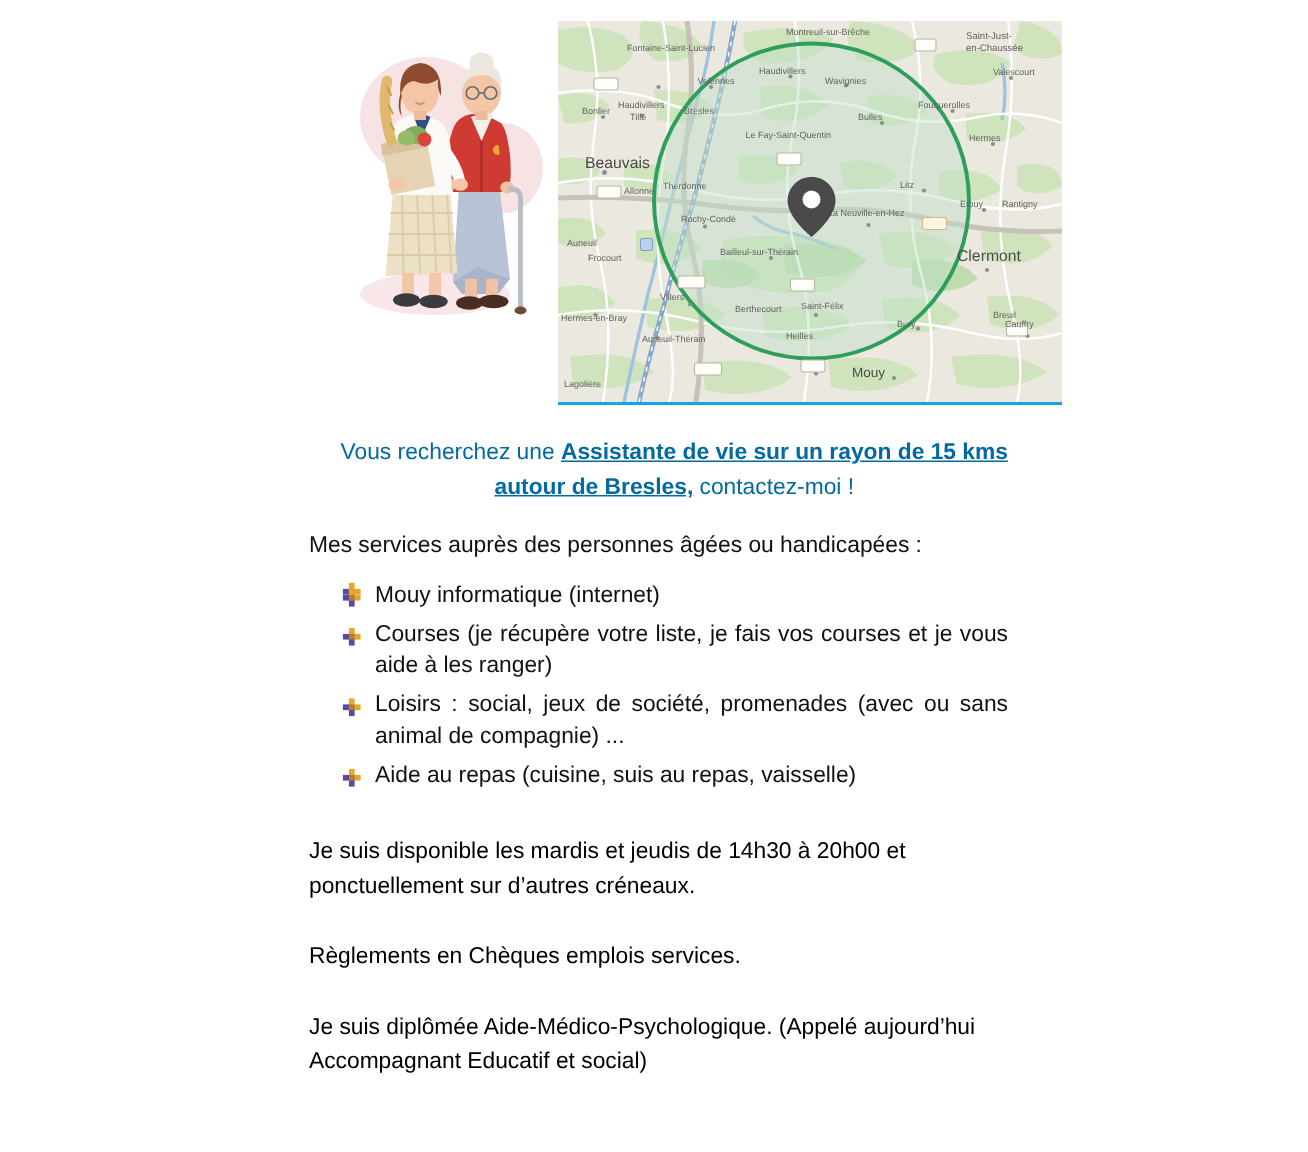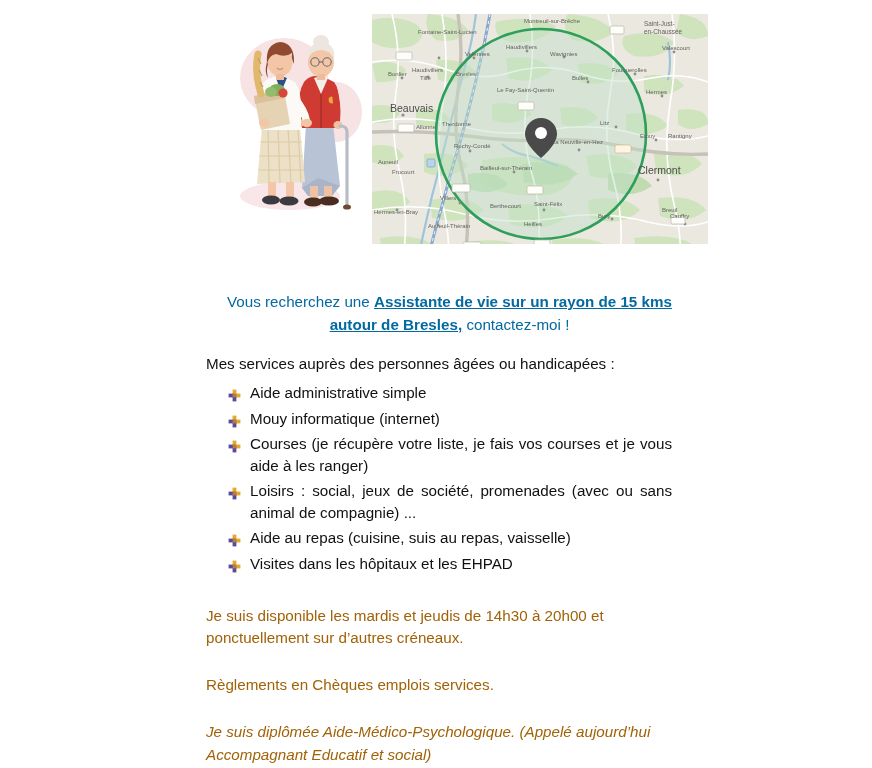--- a/index.html
+++ b/index.html
@@ -40,23 +40,23 @@
     height: 230px;
   }
   .illo-svg { display: block; }
 
   
   .map-frame {
     position: absolute;
     left: 372px;
     top: 14px;
     width: 336px;
-    height: 230px;
+    height: 256px;
     overflow: hidden;
-    background: #a16207;
+    background: #0ea5e9;
   }
   .map-svg { display:block; }
 
   
   .body-text {
     position: absolute;
     left: 0;
     top: 278px;
     width: 872px;
   }
@@ -103,25 +103,25 @@
     width: 13px;
     height: 13px;
     display: block;
   }
 
   .para {
     margin: 0;
     padding: 0 200px 0 206px;
     font-size: 15.2px;
     line-height: 1.5;
-    color: #a16207;
+    color: #000000;
   }
   .para.gap-a { padding-top: 26px; }
   .para.gap-b { padding-top: 24px; }
-  .para.gap-c { padding-top: 24px; font-style: italic; }
+  .para.gap-c { padding-top: 24px; }
 
   
   .contact {
     padding: 28px 0 0 206px;
   }
 </style>
 </head>
 <body>
 
 <div class="page">
@@ -407,21 +407,20 @@
       <li>
         <span class="bullet-ico">
           <svg width="13" height="13" viewBox="0 0 13 13" xmlns="http://www.w3.org/2000/svg">
             <rect x="4.6" y="0.6" width="3.8" height="5" fill="#e8a62c"></rect>
             <rect x="0.6" y="4.6" width="5" height="3.8" fill="#5a4a9e"></rect>
             <rect x="7.4" y="4.6" width="5" height="3.8" fill="#e8a62c"></rect>
             <rect x="4.6" y="7.4" width="3.8" height="5" fill="#5a4a9e"></rect>
             <rect x="4.6" y="4.6" width="3.8" height="3.8" fill="#b07f3c"></rect>
           </svg>
         </span>
-        <span>Aide administrative simple</span>
       </li>
       <li>
         <span class="bullet-ico">
           <svg width="13" height="13" viewBox="0 0 13 13" xmlns="http://www.w3.org/2000/svg">
             <rect x="4.6" y="0.6" width="3.8" height="5" fill="#e8a62c"></rect>
             <rect x="0.6" y="4.6" width="5" height="3.8" fill="#5a4a9e"></rect>
             <rect x="7.4" y="4.6" width="5" height="3.8" fill="#e8a62c"></rect>
             <rect x="4.6" y="7.4" width="3.8" height="5" fill="#5a4a9e"></rect>
             <rect x="4.6" y="4.6" width="3.8" height="3.8" fill="#b07f3c"></rect>
           </svg>
@@ -457,32 +456,20 @@
           <svg width="13" height="13" viewBox="0 0 13 13" xmlns="http://www.w3.org/2000/svg">
             <rect x="4.6" y="0.6" width="3.8" height="5" fill="#e8a62c"></rect>
             <rect x="0.6" y="4.6" width="5" height="3.8" fill="#5a4a9e"></rect>
             <rect x="7.4" y="4.6" width="5" height="3.8" fill="#e8a62c"></rect>
             <rect x="4.6" y="7.4" width="3.8" height="5" fill="#5a4a9e"></rect>
             <rect x="4.6" y="4.6" width="3.8" height="3.8" fill="#b07f3c"></rect>
           </svg>
         </span>
         <span>Aide au repas (cuisine, suis au repas, vaisselle)</span>
       </li>
-      <li>
-        <span class="bullet-ico">
-          <svg width="13" height="13" viewBox="0 0 13 13" xmlns="http://www.w3.org/2000/svg">
-            <rect x="4.6" y="0.6" width="3.8" height="5" fill="#e8a62c"></rect>
-            <rect x="0.6" y="4.6" width="5" height="3.8" fill="#5a4a9e"></rect>
-            <rect x="7.4" y="4.6" width="5" height="3.8" fill="#e8a62c"></rect>
-            <rect x="4.6" y="7.4" width="3.8" height="5" fill="#5a4a9e"></rect>
-            <rect x="4.6" y="4.6" width="3.8" height="3.8" fill="#b07f3c"></rect>
-          </svg>
-        </span>
-        <span>Visites dans les hôpitaux et les EHPAD</span>
-      </li>
     </ul>
 
     <p class="para gap-a">Je suis disponible les mardis et jeudis de 14h30 à 20h00 et ponctuellement sur d’autres créneaux.</p>
     <p class="para gap-b">Règlements en Chèques emplois services.</p>
     <p class="para gap-c">Je suis diplômée Aide-Médico-Psychologique. (Appelé aujourd’hui Accompagnant Educatif et social)</p>
 
     <div class="contact">
 
       
 

